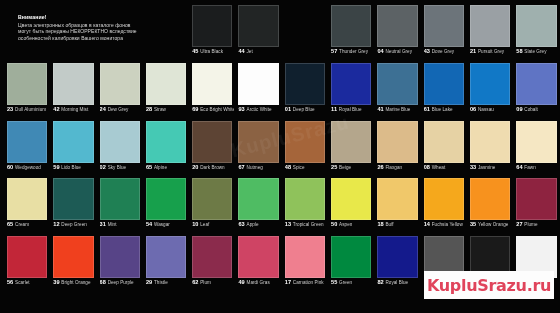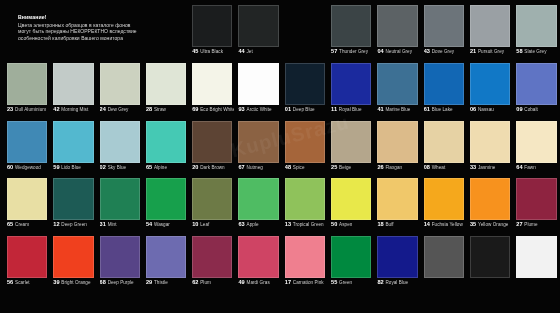--- a/index.html
+++ b/index.html
@@ -383,14 +383,17 @@
         </div>
         <div class="cell">
           <div class="chip" style="background: rgb(242, 242, 242);"></div>
           <div class="caption"><span class="cap-num"></span><span class="cap-name"></span></div>
         </div>
       </div>
     </div>
 
   <div id="wm-diag">KupluSrazu</div>
 
+  <div id="wm-box" style="background: rgb(253, 253, 253);">
+    <span class="wm-text" style="color: rgb(224, 68, 91);">KupluSrazu.ru</span>
+  </div>
 
 </div>
 
 </body></html>

